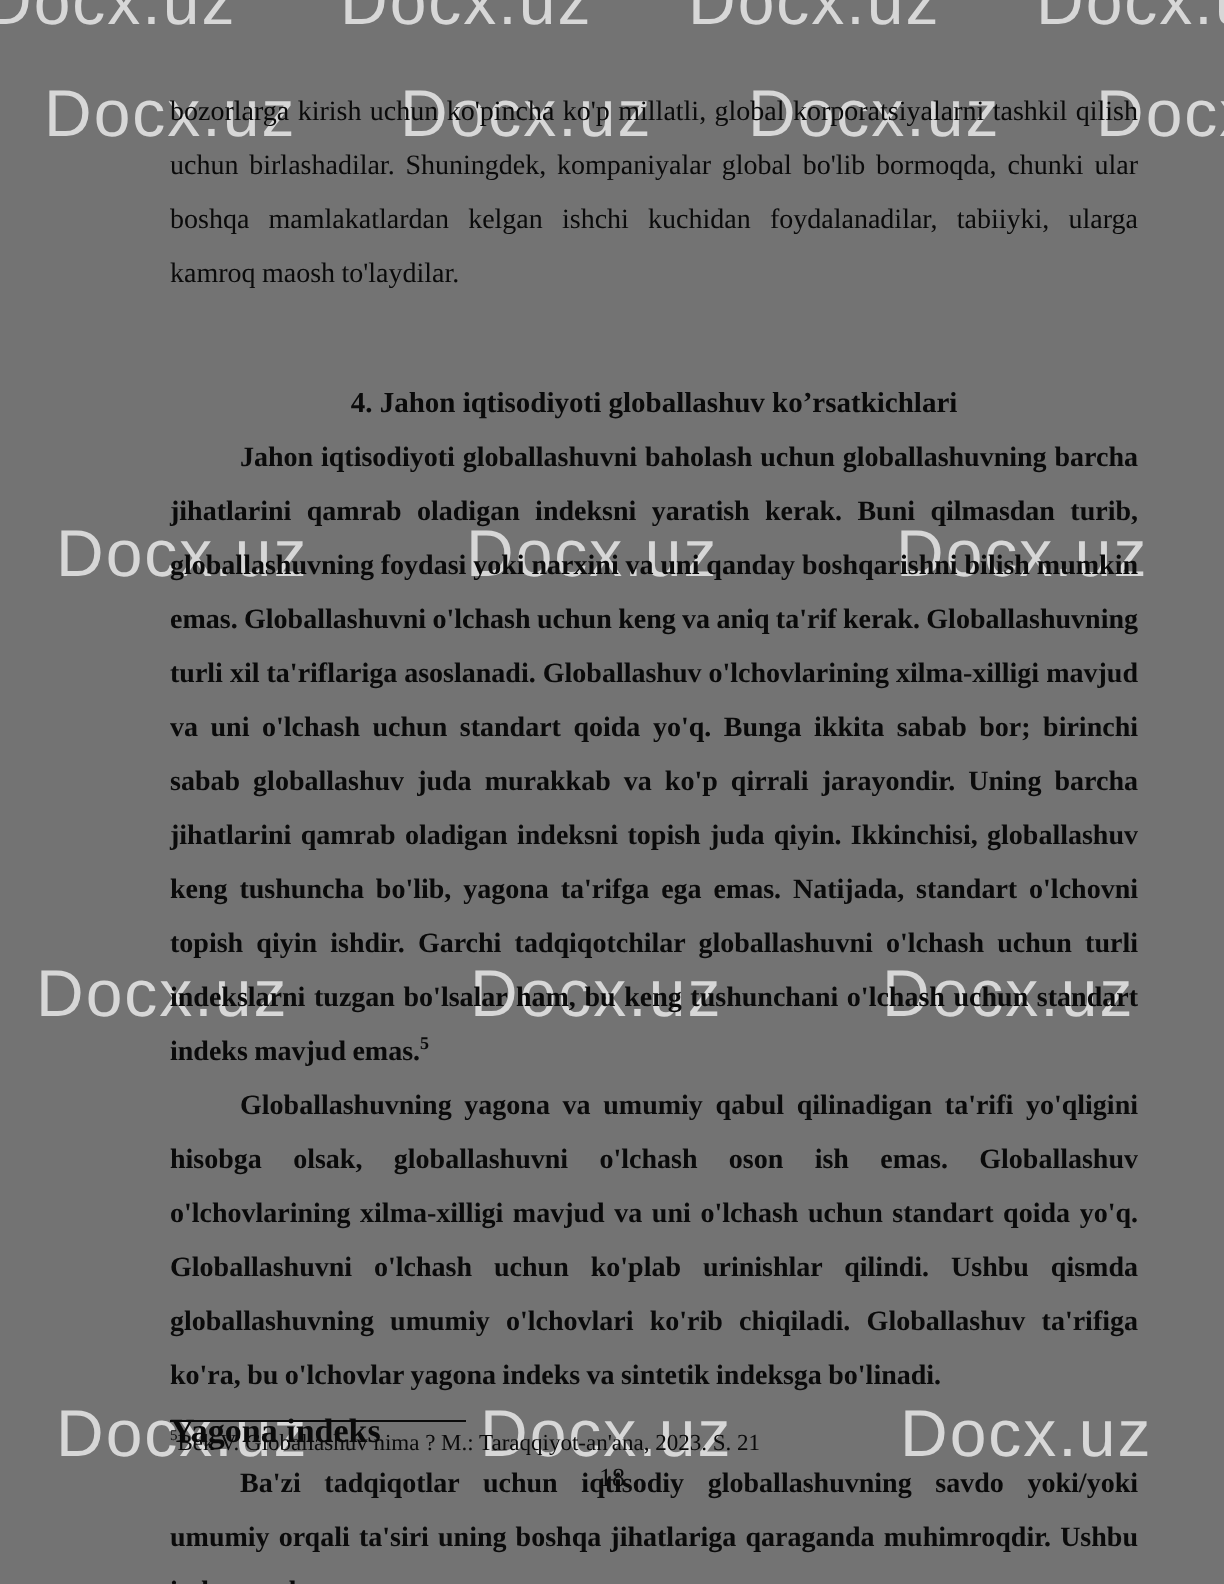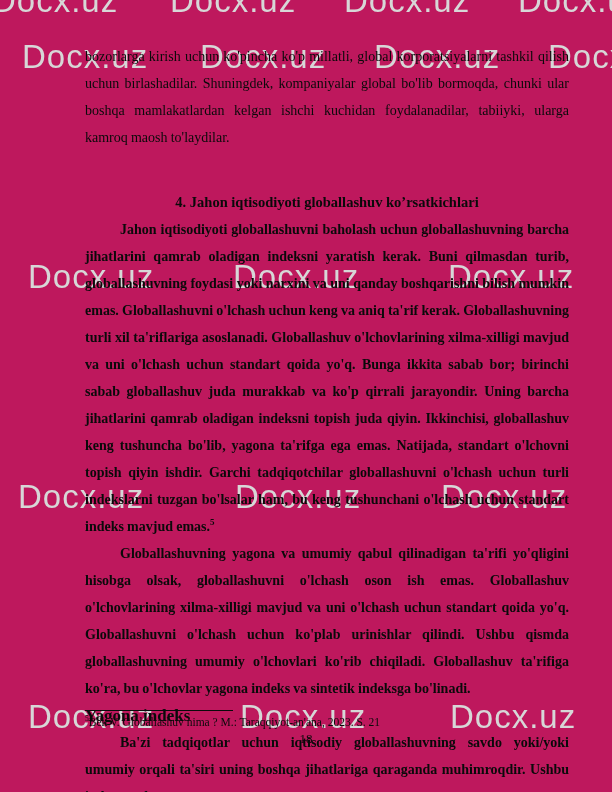--- a/index.html
+++ b/index.html
@@ -1,21 +1,21 @@
 <!DOCTYPE html>
 <html><head>
 <meta charset="utf-8">
 <style>
   html, body { margin: 0; padding: 0; }
   body { background: #ffffff; }
   .page {
     position: relative;
     width: 612px;
     height: 792px;
-    background: #be185d;
+    background: #737373;
     overflow: hidden;
     font-family: "Liberation Serif", serif;
     color: #0a0a0a;
   }
   
   .wm-layer { position: absolute; inset: 0; z-index: 0; }
   .wm {
     position: absolute;
     font-family: "Liberation Sans", sans-serif;
     font-size: 33px;

